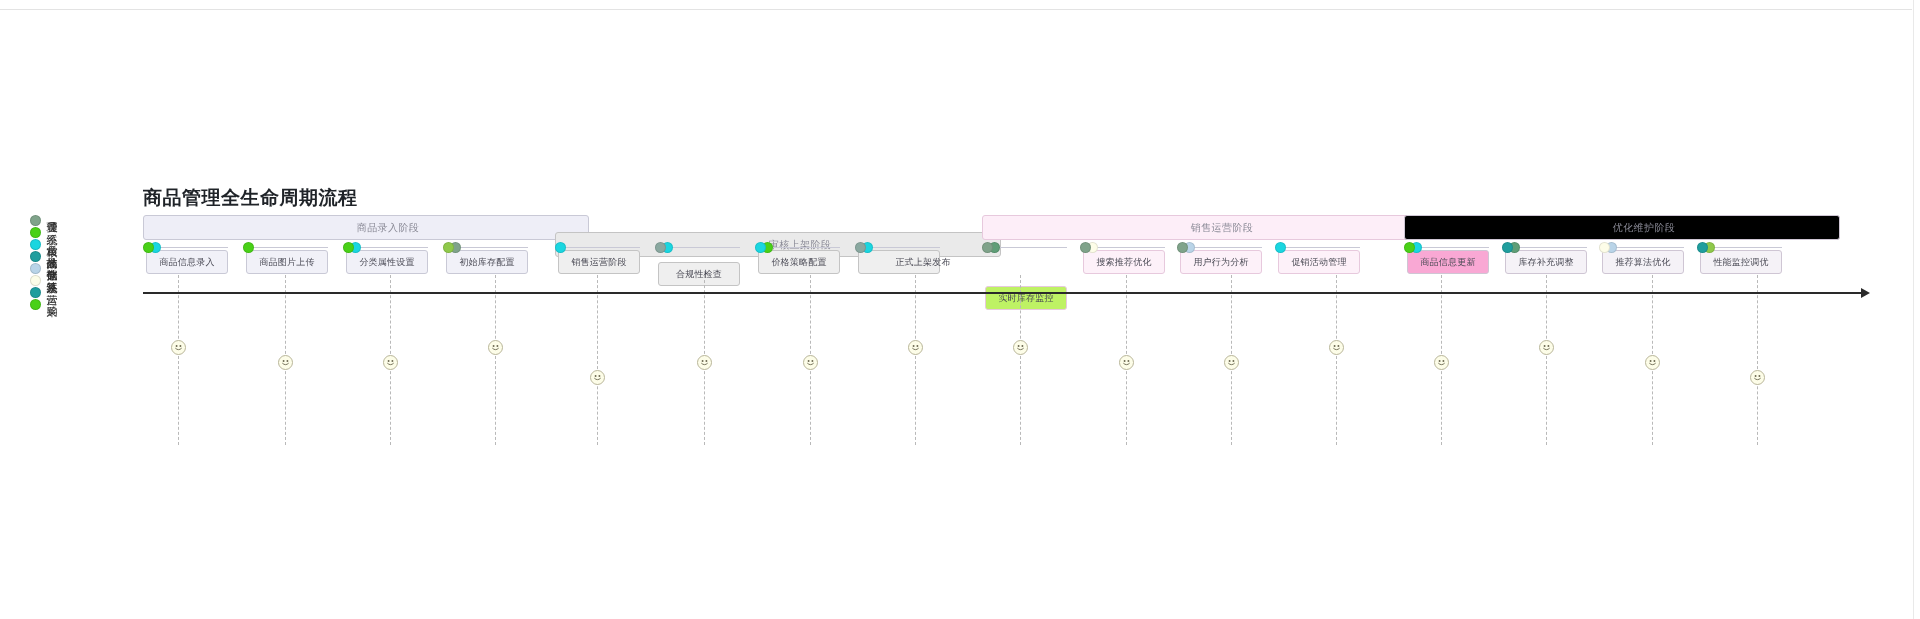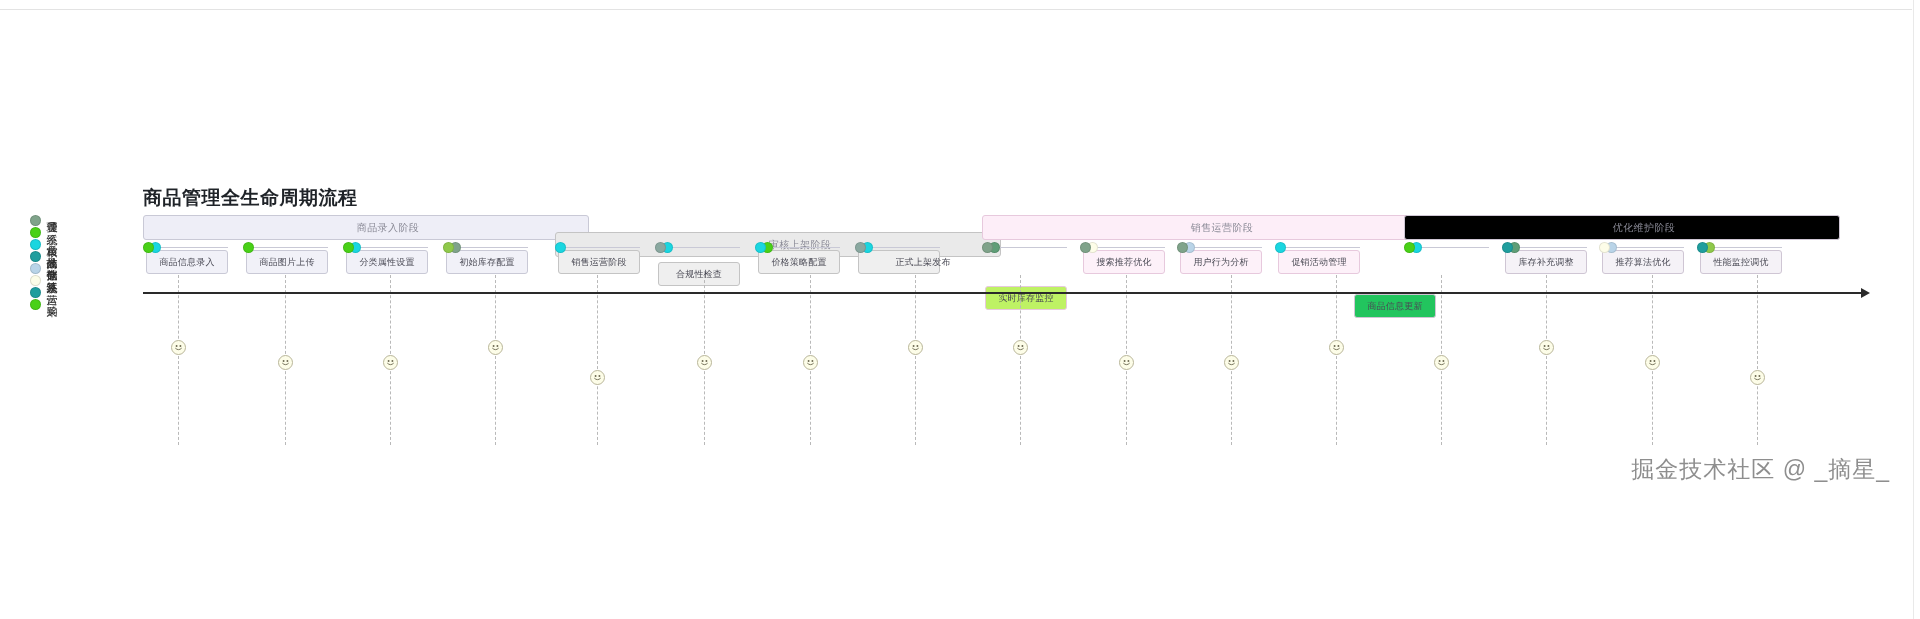--- a/index.html
+++ b/index.html
@@ -219,21 +219,21 @@
         <span class="node-label">用户行为分析</span>
       </div>
       <div class="marker-dot" style="left: 1177px; background: rgb(127, 163, 138); z-index: 10;"></div>
       <div class="marker-dot" style="left: 1184px; background: rgb(185, 212, 232); z-index: 9;"></div>
       <div class="node-stub" style="left: 1278px; width: 82px;"></div>
       <div class="node" style="left: 1278px; background: rgb(253, 241, 249); border-color: rgb(231, 201, 221);">
         <span class="node-label">促销活动管理</span>
       </div>
       <div class="marker-dot" style="left: 1275px; background: rgb(26, 214, 224); z-index: 10;"></div>
       <div class="node-stub" style="left: 1407px; width: 82px;"></div>
-      <div class="node" style="left: 1354px; background: #22c55e; border-color: rgb(207, 198, 212); margin-top: 44px;">
+      <div class="node" style="left: 1407px; background: #f9a8d4; border-color: rgb(207, 198, 212);">
         <span class="node-label">商品信息更新</span>
       </div>
       <div class="marker-dot" style="left: 1404px; background: rgb(73, 209, 23); z-index: 10;"></div>
       <div class="marker-dot" style="left: 1411px; background: rgb(26, 214, 224); z-index: 9;"></div>
       <div class="node-stub" style="left: 1505px; width: 82px;"></div>
       <div class="node" style="left: 1505px; background: rgb(245, 242, 247); border-color: rgb(207, 198, 212);">
         <span class="node-label">库存补充调整</span>
       </div>
       <div class="marker-dot" style="left: 1502px; background: rgb(31, 158, 158); z-index: 10;"></div>
       <div class="marker-dot" style="left: 1509px; background: rgb(95, 158, 119); z-index: 9;"></div>
@@ -377,14 +377,13 @@
           <circle cx="4.6" cy="5" r="0.95" fill="#6b6850"></circle>
           <circle cx="8.4" cy="5" r="0.95" fill="#6b6850"></circle>
           <path d="M3.6 7.4 Q6.5 10.2 9.4 7.4" stroke="#6b6850" stroke-width="0.9" fill="none" stroke-linecap="round"></path>
         </svg>
       </div>
     </div>
 
   <div id="axis" style="left: 143px; top: 292px; width: 1718px; background: rgb(42, 42, 42);"></div>
   <div id="axis-arrow" style="left: 1861px; top: 288px; border-left-color: rgb(42, 42, 42);"></div>
 
-  <div id="watermark">掘金技术社区 @ _摘星_</div>
 </div>
 
 </body></html>

